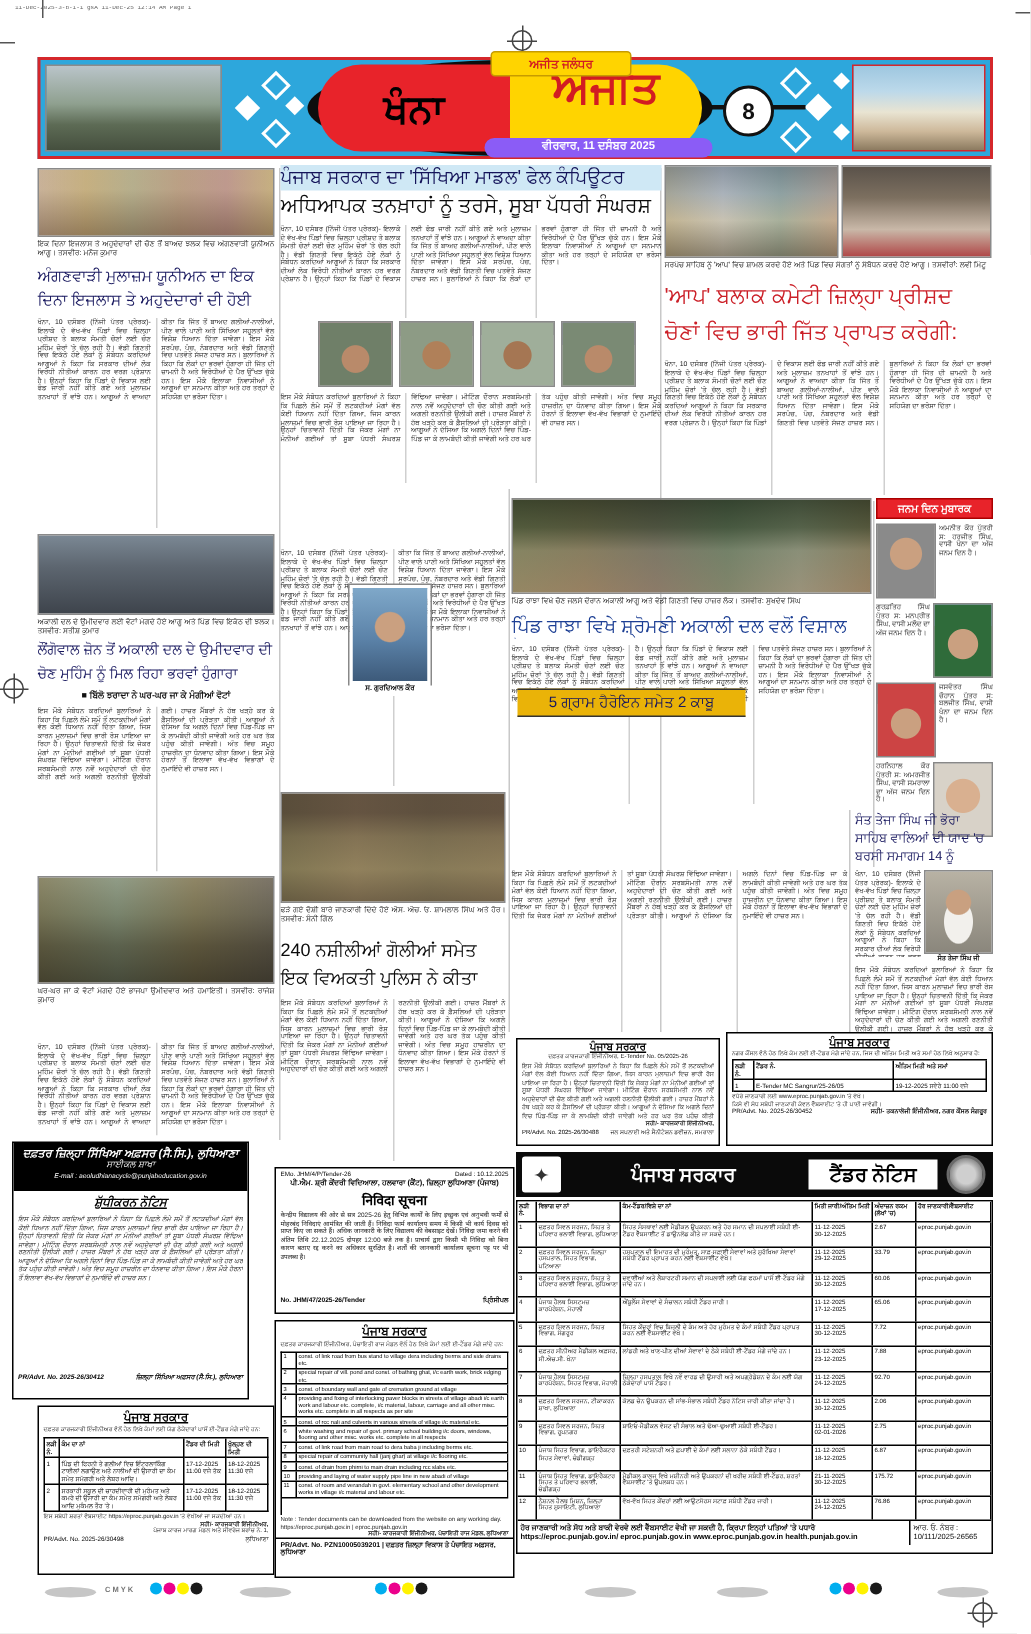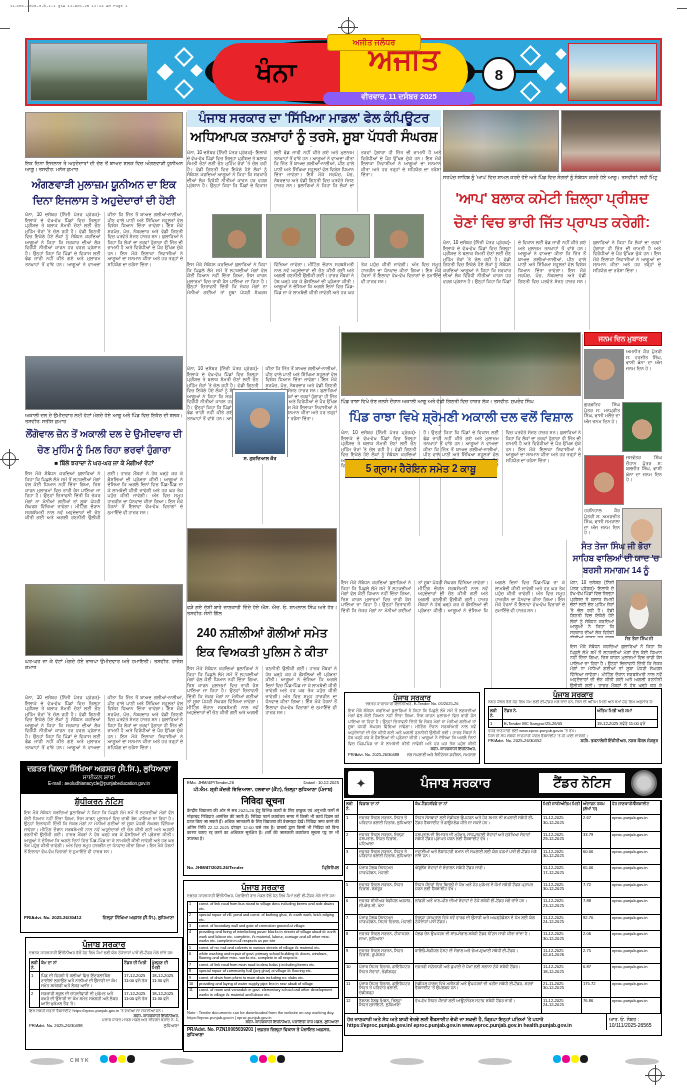--- a/index.html
+++ b/index.html
@@ -1,21 +1,21 @@
 <!DOCTYPE html>
 <html><head>
 <meta charset="utf-8">
 <style>
   html,body{margin:0;padding:0;background:#e8e8e4;}
   #page{position:relative;width:687px;height:1089px;background:#ffffff;margin:0 auto;
         font-family:"Liberation Sans",sans-serif;overflow:hidden;}
   .abs{position:absolute;}
   .photo{position:absolute;border:1px solid #8a8a8a;box-sizing:border-box;}
   .cap{font-size:5px;line-height:6.2px;color:#111;text-align:justify;overflow:hidden;}
-  .hl{font-weight:bold;text-align:center;color:#17175e;overflow:hidden;}
+  .hl{font-weight:normal;text-align:left;color:#17175e;overflow:hidden;}
   .hl-red{color:#cb1f27;}
   .hl-blue{color:#1d3f94;}
   .hl-black{color:#0b0b0b;}
   .body-txt{font-size:4.6px;line-height:5.5px;text-align:justify;color:#222;overflow:hidden;
             column-gap:7px;column-rule:1px solid #cfcfcf;word-break:break-word;}
   .c2{column-count:2;} .c3{column-count:3;}
   .vrule{position:absolute;width:1px;background:#c8c8c8;}
   .box{position:absolute;border:1px solid #000;box-sizing:border-box;background:#fff;overflow:hidden;}
   .tiny{font-size:4px;line-height:4.8px;color:#222;overflow:hidden;}
   .center{text-align:center;}
@@ -120,21 +120,21 @@
   <div class="abs hl" style="left:25px;top:426px;width:158px;height:32px;font-size:9.5px;line-height:15.5px;">ਲੌਂਗੋਵਾਲ ਜ਼ੋਨ ਤੋਂ ਅਕਾਲੀ ਦਲ ਦੇ ਉਮੀਦਵਾਰ ਦੀ ਚੋਣ ਮੁਹਿੰਮ ਨੂੰ ਮਿਲ ਰਿਹਾ ਭਰਵਾਂ ਹੁੰਗਾਰਾ</div>
   <div class="abs" style="left:25px;top:460px;width:158px;height:9px;font-size:6px;font-weight:bold;color:#111;text-align:center;">
     <span>■ </span><span>ਬਿੱਲੋ ਝਰਾਦਾ ਨੇ ਘਰ-ਘਰ ਜਾ ਕੇ ਮੰਗੀਆਂ ਵੋਟਾਂ</span>
   </div>
   <div class="abs body-txt c2" style="left:25px;top:471px;width:158px;height:110px;">ਇਸ ਮੌਕੇ ਸੰਬੋਧਨ ਕਰਦਿਆਂ ਬੁਲਾਰਿਆਂ ਨੇ ਕਿਹਾ ਕਿ ਪਿਛਲੇ ਲੰਮੇ ਸਮੇਂ ਤੋਂ ਲਟਕਦੀਆਂ ਮੰਗਾਂ ਵੱਲ ਕੋਈ ਧਿਆਨ ਨਹੀਂ ਦਿੱਤਾ ਗਿਆ, ਜਿਸ ਕਾਰਨ ਮੁਲਾਜ਼ਮਾਂ ਵਿਚ ਭਾਰੀ ਰੋਸ ਪਾਇਆ ਜਾ ਰਿਹਾ ਹੈ। ਉਨ੍ਹਾਂ ਚਿਤਾਵਨੀ ਦਿੱਤੀ ਕਿ ਜੇਕਰ ਮੰਗਾਂ ਨਾ ਮੰਨੀਆਂ ਗਈਆਂ ਤਾਂ ਸੂਬਾ ਪੱਧਰੀ ਸੰਘਰਸ਼ ਵਿੱਢਿਆ ਜਾਵੇਗਾ। ਮੀਟਿੰਗ ਦੌਰਾਨ ਸਰਬਸੰਮਤੀ ਨਾਲ ਨਵੇਂ ਅਹੁਦੇਦਾਰਾਂ ਦੀ ਚੋਣ ਕੀਤੀ ਗਈ ਅਤੇ ਅਗਲੀ ਰਣਨੀਤੀ ਉਲੀਕੀ ਗਈ। ਹਾਜ਼ਰ ਮੈਂਬਰਾਂ ਨੇ ਹੱਥ ਖੜ੍ਹੇ ਕਰ ਕੇ ਫ਼ੈਸਲਿਆਂ ਦੀ ਪ੍ਰੋੜਤਾ ਕੀਤੀ। ਆਗੂਆਂ ਨੇ ਦੱਸਿਆ ਕਿ ਅਗਲੇ ਦਿਨਾਂ ਵਿਚ ਪਿੰਡ-ਪਿੰਡ ਜਾ ਕੇ ਲਾਮਬੰਦੀ ਕੀਤੀ ਜਾਵੇਗੀ ਅਤੇ ਹਰ ਘਰ ਤੱਕ ਪਹੁੰਚ ਕੀਤੀ ਜਾਵੇਗੀ। ਅੰਤ ਵਿਚ ਸਮੂਹ ਹਾਜ਼ਰੀਨ ਦਾ ਧੰਨਵਾਦ ਕੀਤਾ ਗਿਆ। ਇਸ ਮੌਕੇ ਹੋਰਨਾਂ ਤੋਂ ਇਲਾਵਾ ਵੱਖ-ਵੱਖ ਵਿਭਾਗਾਂ ਦੇ ਨੁਮਾਇੰਦੇ ਵੀ ਹਾਜ਼ਰ ਸਨ।</div>
 
   <div class="photo" style="left:25px;top:584px;width:158px;height:72px;background:linear-gradient(180deg,#93a08b 0%,#7b8770 35%,#5d6450 65%,#474c3c 100%),linear-gradient(90deg,#d4701744,#eee8e344,#e8650044,#88334455);background-blend-mode:multiply;"></div>
   <div class="abs cap" style="left:25px;top:658px;width:158px;height:11px;">ਘਰ-ਘਰ ਜਾ ਕੇ ਵੋਟਾਂ ਮੰਗਦੇ ਹੋਏ ਭਾਜਪਾ ਉਮੀਦਵਾਰ ਅਤੇ ਹਮਾਇਤੀ।   ਤਸਵੀਰ: ਰਾਜੇਸ਼ ਕੁਮਾਰ</div>
   <div class="abs body-txt c2" style="left:25px;top:695px;width:158px;height:62px;">ਖੰਨਾ, 10 ਦਸੰਬਰ (ਨਿੱਜੀ ਪੱਤਰ ਪ੍ਰੇਰਕ)- ਇਲਾਕੇ ਦੇ ਵੱਖ-ਵੱਖ ਪਿੰਡਾਂ ਵਿਚ ਜ਼ਿਲ੍ਹਾ ਪ੍ਰੀਸ਼ਦ ਤੇ ਬਲਾਕ ਸੰਮਤੀ ਚੋਣਾਂ ਲਈ ਚੋਣ ਮੁਹਿੰਮ ਜ਼ੋਰਾਂ 'ਤੇ ਚੱਲ ਰਹੀ ਹੈ। ਵੱਡੀ ਗਿਣਤੀ ਵਿਚ ਇਕੱਠੇ ਹੋਏ ਲੋਕਾਂ ਨੂੰ ਸੰਬੋਧਨ ਕਰਦਿਆਂ ਆਗੂਆਂ ਨੇ ਕਿਹਾ ਕਿ ਸਰਕਾਰ ਦੀਆਂ ਲੋਕ ਵਿਰੋਧੀ ਨੀਤੀਆਂ ਕਾਰਨ ਹਰ ਵਰਗ ਪ੍ਰੇਸ਼ਾਨ ਹੈ। ਉਨ੍ਹਾਂ ਕਿਹਾ ਕਿ ਪਿੰਡਾਂ ਦੇ ਵਿਕਾਸ ਲਈ ਫੰਡ ਜਾਰੀ ਨਹੀਂ ਕੀਤੇ ਗਏ ਅਤੇ ਮੁਲਾਜ਼ਮ ਤਨਖਾਹਾਂ ਤੋਂ ਵਾਂਝੇ ਹਨ। ਆਗੂਆਂ ਨੇ ਵਾਅਦਾ ਕੀਤਾ ਕਿ ਜਿੱਤ ਤੋਂ ਬਾਅਦ ਗਲੀਆਂ-ਨਾਲੀਆਂ, ਪੀਣ ਵਾਲੇ ਪਾਣੀ ਅਤੇ ਸਿੱਖਿਆ ਸਹੂਲਤਾਂ ਵੱਲ ਵਿਸ਼ੇਸ਼ ਧਿਆਨ ਦਿੱਤਾ ਜਾਵੇਗਾ। ਇਸ ਮੌਕੇ ਸਰਪੰਚ, ਪੰਚ, ਨੰਬਰਦਾਰ ਅਤੇ ਵੱਡੀ ਗਿਣਤੀ ਵਿਚ ਪਤਵੰਤੇ ਸੱਜਣ ਹਾਜ਼ਰ ਸਨ। ਬੁਲਾਰਿਆਂ ਨੇ ਕਿਹਾ ਕਿ ਲੋਕਾਂ ਦਾ ਭਰਵਾਂ ਹੁੰਗਾਰਾ ਹੀ ਜਿੱਤ ਦੀ ਜ਼ਾਮਨੀ ਹੈ ਅਤੇ ਵਿਰੋਧੀਆਂ ਦੇ ਪੈਰ ਉੱਖੜ ਚੁੱਕੇ ਹਨ। ਇਸ ਮੌਕੇ ਇਲਾਕਾ ਨਿਵਾਸੀਆਂ ਨੇ ਆਗੂਆਂ ਦਾ ਸਨਮਾਨ ਕੀਤਾ ਅਤੇ ਹਰ ਤਰ੍ਹਾਂ ਦੇ ਸਹਿਯੋਗ ਦਾ ਭਰੋਸਾ ਦਿੱਤਾ।</div>
 
-  <div class="box" style="left:20px;top:761px;width:158px;height:172px;">
+  <div class="box" style="left:8px;top:761px;width:158px;height:172px;font-style:italic;">
     <div class="nt-head" style="height:30px;padding-top:2px;">
       <div style="font-size:7.5px;font-weight:bold;line-height:9px;">ਦਫ਼ਤਰ ਜ਼ਿਲ੍ਹਾ ਸਿੱਖਿਆ ਅਫ਼ਸਰ (ਸੈ.ਸਿ.), ਲੁਧਿਆਣਾ</div>
       <div style="font-size:6px;line-height:8px;" actable="false">ਸਾਈਕਲ ਸ਼ਾਖਾ</div>
       <div style="font-size:4.5px;line-height:6px;">E-mail : aeoludhianacycle@punjabeducation.gov.in</div>
     </div>
     <div class="center u" style="font-size:8px;font-weight:bold;margin-top:3px;">ਸ਼ੁੱਧੀਕਰਨ ਨੋਟਿਸ</div>
     <div class="body-txt" style="position:relative;margin:3px;height:102px;font-size:4.4px;">ਇਸ ਮੌਕੇ ਸੰਬੋਧਨ ਕਰਦਿਆਂ ਬੁਲਾਰਿਆਂ ਨੇ ਕਿਹਾ ਕਿ ਪਿਛਲੇ ਲੰਮੇ ਸਮੇਂ ਤੋਂ ਲਟਕਦੀਆਂ ਮੰਗਾਂ ਵੱਲ ਕੋਈ ਧਿਆਨ ਨਹੀਂ ਦਿੱਤਾ ਗਿਆ, ਜਿਸ ਕਾਰਨ ਮੁਲਾਜ਼ਮਾਂ ਵਿਚ ਭਾਰੀ ਰੋਸ ਪਾਇਆ ਜਾ ਰਿਹਾ ਹੈ। ਉਨ੍ਹਾਂ ਚਿਤਾਵਨੀ ਦਿੱਤੀ ਕਿ ਜੇਕਰ ਮੰਗਾਂ ਨਾ ਮੰਨੀਆਂ ਗਈਆਂ ਤਾਂ ਸੂਬਾ ਪੱਧਰੀ ਸੰਘਰਸ਼ ਵਿੱਢਿਆ ਜਾਵੇਗਾ। ਮੀਟਿੰਗ ਦੌਰਾਨ ਸਰਬਸੰਮਤੀ ਨਾਲ ਨਵੇਂ ਅਹੁਦੇਦਾਰਾਂ ਦੀ ਚੋਣ ਕੀਤੀ ਗਈ ਅਤੇ ਅਗਲੀ ਰਣਨੀਤੀ ਉਲੀਕੀ ਗਈ। ਹਾਜ਼ਰ ਮੈਂਬਰਾਂ ਨੇ ਹੱਥ ਖੜ੍ਹੇ ਕਰ ਕੇ ਫ਼ੈਸਲਿਆਂ ਦੀ ਪ੍ਰੋੜਤਾ ਕੀਤੀ। ਆਗੂਆਂ ਨੇ ਦੱਸਿਆ ਕਿ ਅਗਲੇ ਦਿਨਾਂ ਵਿਚ ਪਿੰਡ-ਪਿੰਡ ਜਾ ਕੇ ਲਾਮਬੰਦੀ ਕੀਤੀ ਜਾਵੇਗੀ ਅਤੇ ਹਰ ਘਰ ਤੱਕ ਪਹੁੰਚ ਕੀਤੀ ਜਾਵੇਗੀ। ਅੰਤ ਵਿਚ ਸਮੂਹ ਹਾਜ਼ਰੀਨ ਦਾ ਧੰਨਵਾਦ ਕੀਤਾ ਗਿਆ। ਇਸ ਮੌਕੇ ਹੋਰਨਾਂ ਤੋਂ ਇਲਾਵਾ ਵੱਖ-ਵੱਖ ਵਿਭਾਗਾਂ ਦੇ ਨੁਮਾਇੰਦੇ ਵੀ ਹਾਜ਼ਰ ਸਨ।</div>
     <div style="display:flex;justify-content:space-between;font-size:4.4px;font-weight:bold;padding:0 3px;">
       <span>PR/Advt. No. 2025-26/30412</span>
       <span>ਜ਼ਿਲ੍ਹਾ ਸਿੱਖਿਆ ਅਫ਼ਸਰ (ਸੈ.ਸਿ.), ਲੁਧਿਆਣਾ</span>

